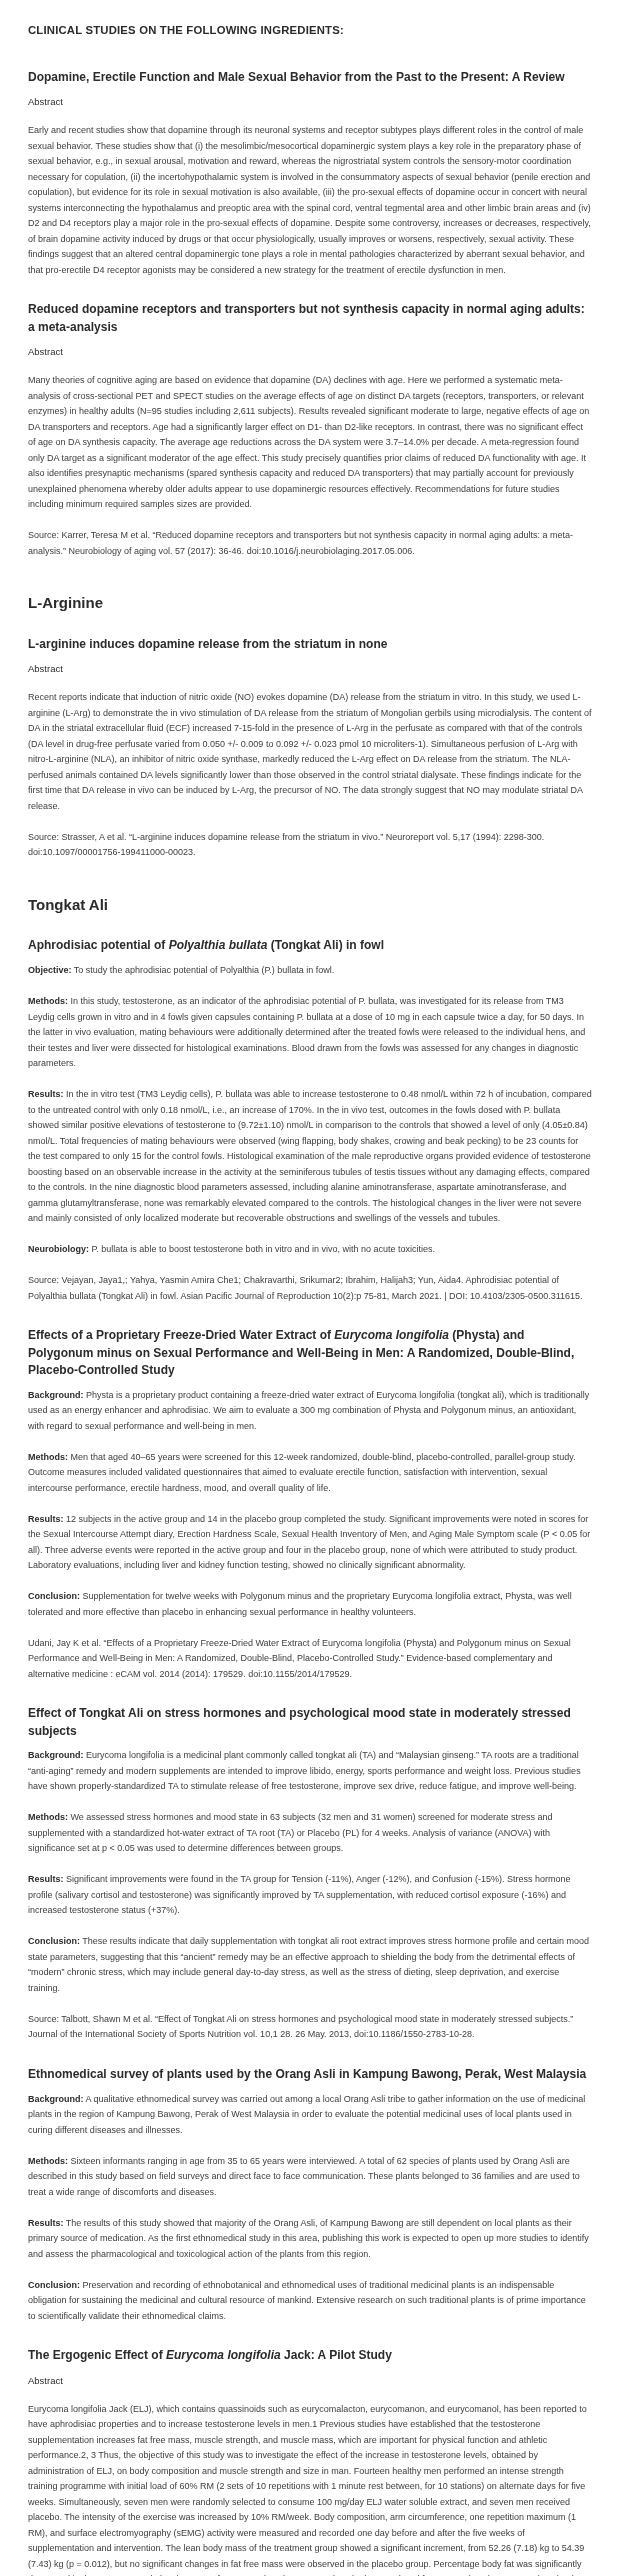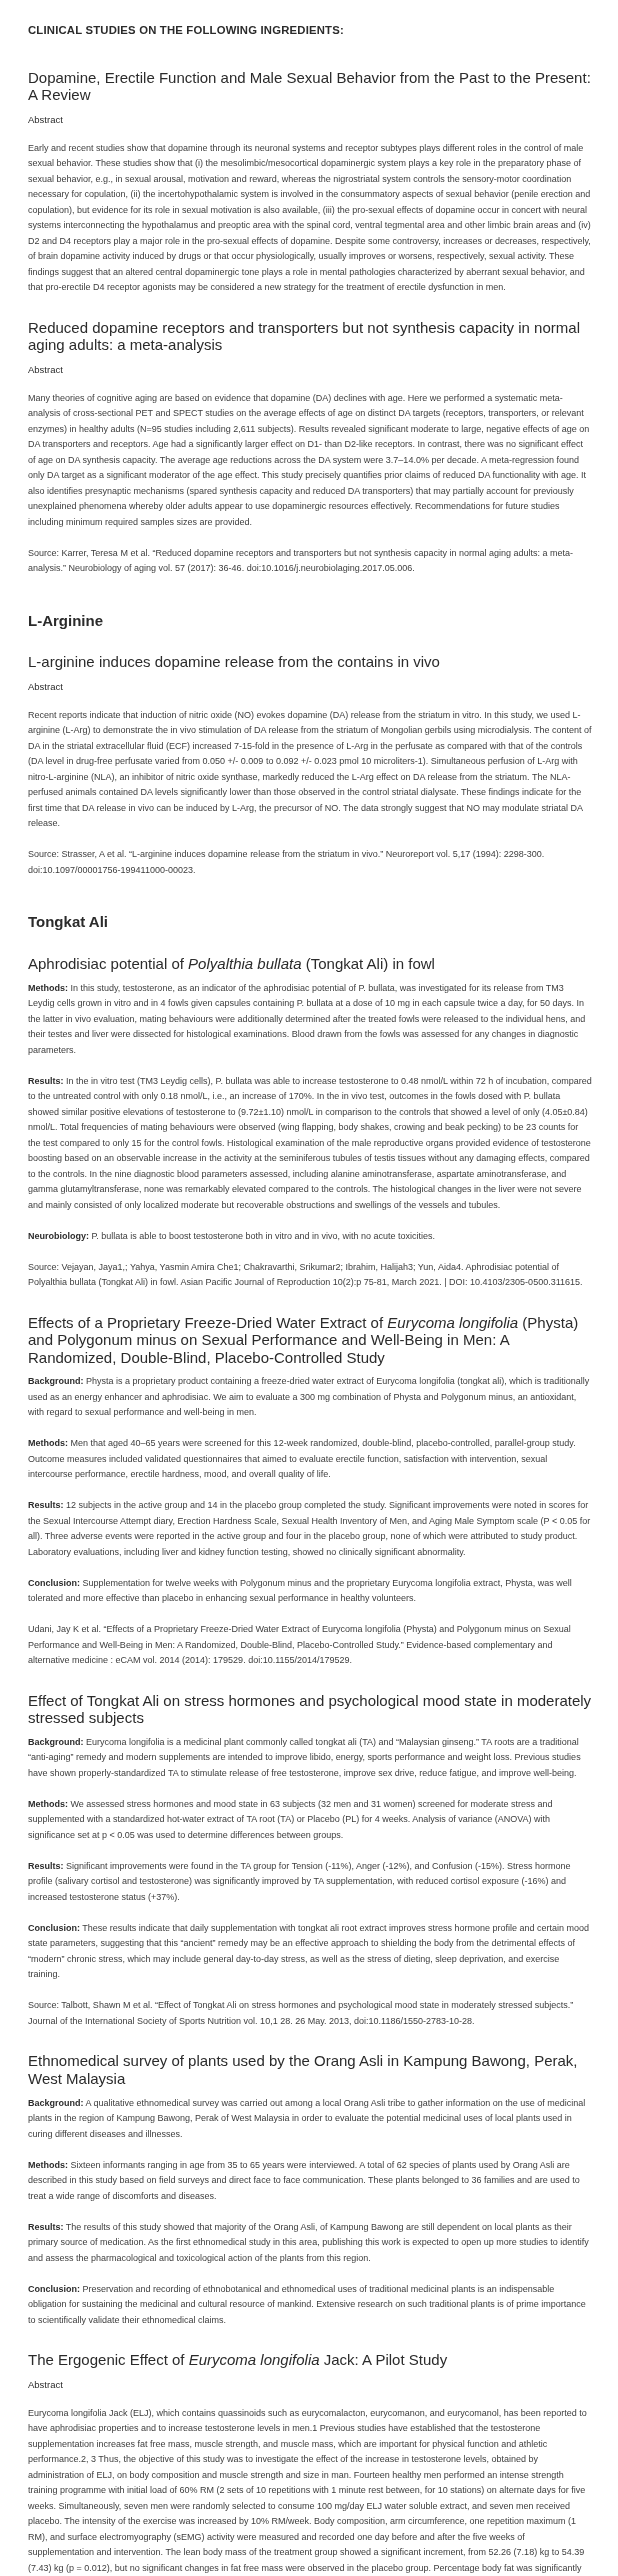--- a/index.html
+++ b/index.html
@@ -27,23 +27,23 @@
     margin: 0 0 30px 0;
   }
   h2.ingredient {
     font-size: 15px;
     line-height: 19.6px;
     font-weight: 700;
     color: #2b2b2b;
     margin: 34px 0 15.5px 0;
   }
   h3.study-title {
-    font-size: 15px;
+    font-size: 12px;
     line-height: 17.5px;
-    font-weight: 400;
+    font-weight: 700;
     color: #2b2b2b;
     margin: 23px 0 8.2px 0;
   }
   p.label {
     font-size: 9.5px;
     line-height: 15.5px;
     font-weight: 400;
     color: #2b2b2b;
     margin: 0 0 13.4px 0;
   }
@@ -61,26 +61,27 @@
   <h1 class="doc-title">CLINICAL STUDIES ON THE FOLLOWING INGREDIENTS:</h1>
   <div id="sections">
       <h3 class="study-title"><span>Dopamine, Erectile Function and Male Sexual Behavior from the Past to the Present: A Review</span></h3>
       <p class="label">Abstract</p>
       <p class="body"><span>Early and recent studies show that dopamine through its neuronal systems and receptor subtypes plays different roles in the control of male sexual behavior. These studies show that (i) the mesolimbic/mesocortical dopaminergic system plays a key role in the preparatory phase of sexual behavior, e.g., in sexual arousal, motivation and reward, whereas the nigrostriatal system controls the sensory-motor coordination necessary for copulation, (ii) the incertohypothalamic system is involved in the consummatory aspects of sexual behavior (penile erection and copulation), but evidence for its role in sexual motivation is also available, (iii) the pro-sexual effects of dopamine occur in concert with neural systems interconnecting the hypothalamus and preoptic area with the spinal cord, ventral tegmental area and other limbic brain areas and (iv) D2 and D4 receptors play a major role in the pro-sexual effects of dopamine. Despite some controversy, increases or decreases, respectively, of brain dopamine activity induced by drugs or that occur physiologically, usually improves or worsens, respectively, sexual activity. These findings suggest that an altered central dopaminergic tone plays a role in mental pathologies characterized by aberrant sexual behavior, and that pro-erectile D4 receptor agonists may be considered a new strategy for the treatment of erectile dysfunction in men.</span></p>
       <h3 class="study-title"><span>Reduced dopamine receptors and transporters but not synthesis capacity in normal aging adults: a meta-analysis</span></h3>
       <p class="label">Abstract</p>
       <p class="body"><span>Many theories of cognitive aging are based on evidence that dopamine (DA) declines with age. Here we performed a systematic meta-analysis of cross-sectional PET and SPECT studies on the average effects of age on distinct DA targets (receptors, transporters, or relevant enzymes) in healthy adults (N=95 studies including 2,611 subjects). Results revealed significant moderate to large, negative effects of age on DA transporters and receptors. Age had a significantly larger effect on D1- than D2-like receptors. In contrast, there was no significant effect of age on DA synthesis capacity. The average age reductions across the DA system were 3.7–14.0% per decade. A meta-regression found only DA target as a significant moderator of the age effect. This study precisely quantifies prior claims of reduced DA functionality with age. It also identifies presynaptic mechanisms (spared synthesis capacity and reduced DA transporters) that may partially account for previously unexplained phenomena whereby older adults appear to use dopaminergic resources effectively. Recommendations for future studies including minimum required samples sizes are provided.</span></p>
       <p class="body"><span>Source: Karrer, Teresa M et al. “Reduced dopamine receptors and transporters but not synthesis capacity in normal aging adults: a meta-analysis.” Neurobiology of aging vol. 57 (2017): 36-46. doi:10.1016/j.neurobiolaging.2017.05.006.</span></p>
       <h2 class="ingredient">L-Arginine</h2>
-      <h3 class="study-title"><span>L-arginine induces dopamine release from the contains in vivo</span></h3>
+      <h3 class="study-title"><span>L-arginine induces dopamine release from the striatum in none</span></h3>
       <p class="label">Abstract</p>
       <p class="body"><span>Recent reports indicate that induction of nitric oxide (NO) evokes dopamine (DA) release from the striatum in vitro. In this study, we used L-arginine (L-Arg) to demonstrate the in vivo stimulation of DA release from the striatum of Mongolian gerbils using microdialysis. The content of DA in the striatal extracellular fluid (ECF) increased 7-15-fold in the presence of L-Arg in the perfusate as compared with that of the controls (DA level in drug-free perfusate varied from 0.050 +/- 0.009 to 0.092 +/- 0.023 pmol 10 microliters-1). Simultaneous perfusion of L-Arg with nitro-L-arginine (NLA), an inhibitor of nitric oxide synthase, markedly reduced the L-Arg effect on DA release from the striatum. The NLA-perfused animals contained DA levels significantly lower than those observed in the control striatal dialysate. These findings indicate for the first time that DA release in vivo can be induced by L-Arg, the precursor of NO. The data strongly suggest that NO may modulate striatal DA release.</span></p>
       <p class="body"><span>Source: Strasser, A et al. “L-arginine induces dopamine release from the striatum in vivo.” Neuroreport vol. 5,17 (1994): 2298-300. doi:10.1097/00001756-199411000-00023.</span></p>
       <h2 class="ingredient">Tongkat Ali</h2>
       <h3 class="study-title"><span>Aphrodisiac potential of </span><em>Polyalthia bullata</em><span> (Tongkat Ali) in fowl</span></h3>
+      <p class="body"><strong>Objective:</strong><span> To study the aphrodisiac potential of Polyalthia (P.) bullata in fowl.</span></p>
       <p class="body"><strong>Methods:</strong><span> In this study, testosterone, as an indicator of the aphrodisiac potential of P. bullata, was investigated for its release from TM3 Leydig cells grown in vitro and in 4 fowls given capsules containing P. bullata at a dose of 10 mg in each capsule twice a day, for 50 days. In the latter in vivo evaluation, mating behaviours were additionally determined after the treated fowls were released to the individual hens, and their testes and liver were dissected for histological examinations. Blood drawn from the fowls was assessed for any changes in diagnostic parameters.</span></p>
       <p class="body"><strong>Results:</strong><span> In the in vitro test (TM3 Leydig cells), P. bullata was able to increase testosterone to 0.48 nmol/L within 72 h of incubation, compared to the untreated control with only 0.18 nmol/L, i.e., an increase of 170%. In the in vivo test, outcomes in the fowls dosed with P. bullata showed similar positive elevations of testosterone to (9.72±1.10) nmol/L in comparison to the controls that showed a level of only (4.05±0.84) nmol/L. Total frequencies of mating behaviours were observed (wing flapping, body shakes, crowing and beak pecking) to be 23 counts for the test compared to only 15 for the control fowls. Histological examination of the male reproductive organs provided evidence of testosterone boosting based on an observable increase in the activity at the seminiferous tubules of testis tissues without any damaging effects, compared to the controls. In the nine diagnostic blood parameters assessed, including alanine aminotransferase, aspartate aminotransferase, and gamma glutamyltransferase, none was remarkably elevated compared to the controls. The histological changes in the liver were not severe and mainly consisted of only localized moderate but recoverable obstructions and swellings of the vessels and tubules.</span></p>
       <p class="body"><strong>Neurobiology:</strong><span> P. bullata is able to boost testosterone both in vitro and in vivo, with no acute toxicities.</span></p>
       <p class="body"><span>Source: Vejayan, Jaya1,; Yahya, Yasmin Amira Che1; Chakravarthi, Srikumar2; Ibrahim, Halijah3; Yun, Aida4. Aphrodisiac potential of Polyalthia bullata (Tongkat Ali) in fowl. Asian Pacific Journal of Reproduction 10(2):p 75-81, March 2021. | DOI: 10.4103/2305-0500.311615.</span></p>
       <h3 class="study-title"><span>Effects of a Proprietary Freeze-Dried Water Extract of </span><em>Eurycoma longifolia</em><span> (Physta) and Polygonum minus on Sexual Performance and Well-Being in Men: A Randomized, Double-Blind, Placebo-Controlled Study</span></h3>
       <p class="body"><strong>Background:</strong><span> Physta is a proprietary product containing a freeze-dried water extract of Eurycoma longifolia (tongkat ali), which is traditionally used as an energy enhancer and aphrodisiac. We aim to evaluate a 300 mg combination of Physta and Polygonum minus, an antioxidant, with regard to sexual performance and well-being in men.</span></p>
       <p class="body"><strong>Methods:</strong><span> Men that aged 40–65 years were screened for this 12-week randomized, double-blind, placebo-controlled, parallel-group study. Outcome measures included validated questionnaires that aimed to evaluate erectile function, satisfaction with intervention, sexual intercourse performance, erectile hardness, mood, and overall quality of life.</span></p>
       <p class="body"><strong>Results:</strong><span> 12 subjects in the active group and 14 in the placebo group completed the study. Significant improvements were noted in scores for the Sexual Intercourse Attempt diary, Erection Hardness Scale, Sexual Health Inventory of Men, and Aging Male Symptom scale (P &lt; 0.05 for all). Three adverse events were reported in the active group and four in the placebo group, none of which were attributed to study product. Laboratory evaluations, including liver and kidney function testing, showed no clinically significant abnormality.</span></p>
       <p class="body"><strong>Conclusion:</strong><span> Supplementation for twelve weeks with Polygonum minus and the proprietary Eurycoma longifolia extract, Physta, was well tolerated and more effective than placebo in enhancing sexual performance in healthy volunteers.</span></p>
       <p class="body"><span>Udani, Jay K et al. “Effects of a Proprietary Freeze-Dried Water Extract of Eurycoma longifolia (Physta) and Polygonum minus on Sexual Performance and Well-Being in Men: A Randomized, Double-Blind, Placebo-Controlled Study.” Evidence-based complementary and alternative medicine : eCAM vol. 2014 (2014): 179529. doi:10.1155/2014/179529.</span></p>

